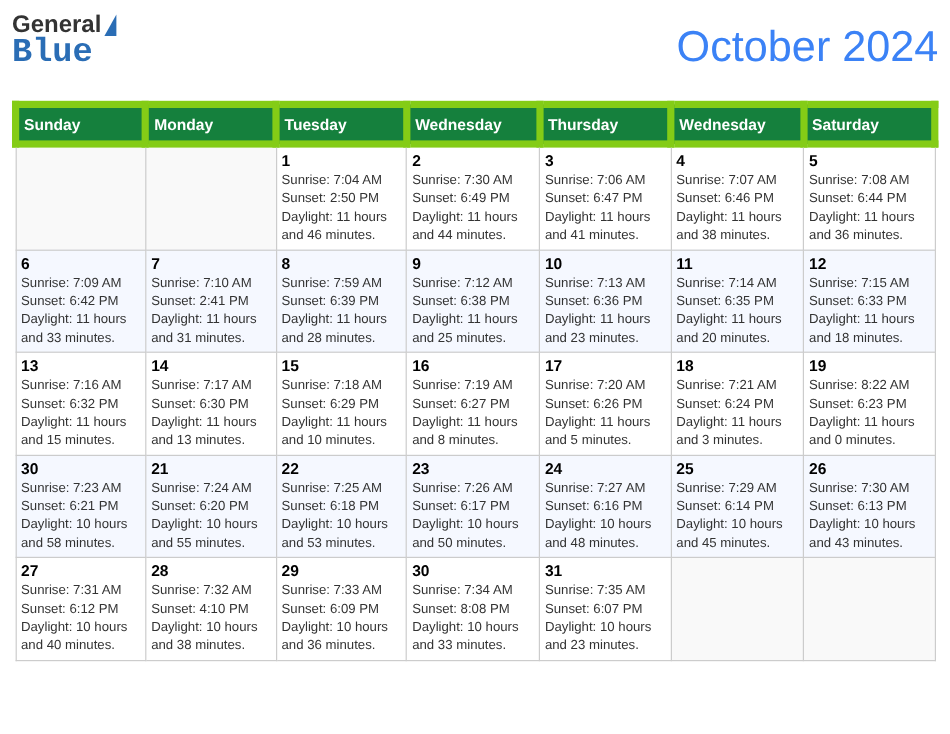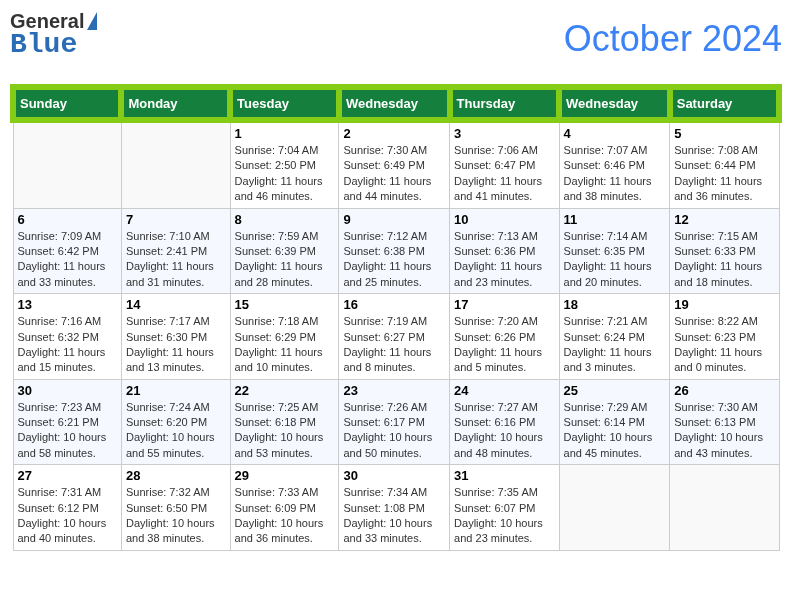--- a/index.html
+++ b/index.html
@@ -324,37 +324,37 @@
           <div class="day-info">
             <div>Sunrise: 7:31 AM</div>
             <div>Sunset: 6:12 PM</div>
             <div>Daylight: 10 hours and 40 minutes.</div>
           </div>
         </td>
         <td>
           <span class="day-num">28</span>
           <div class="day-info">
             <div>Sunrise: 7:32 AM</div>
-            <div>Sunset: 6:50 PM</div>
+            <div>Sunset: 4:10 PM</div>
             <div>Daylight: 10 hours and 38 minutes.</div>
           </div>
         </td>
         <td>
           <span class="day-num">29</span>
           <div class="day-info">
             <div>Sunrise: 7:33 AM</div>
             <div>Sunset: 6:09 PM</div>
             <div>Daylight: 10 hours and 36 minutes.</div>
           </div>
         </td>
         <td>
           <span class="day-num">30</span>
           <div class="day-info">
             <div>Sunrise: 7:34 AM</div>
-            <div>Sunset: 1:08 PM</div>
+            <div>Sunset: 8:08 PM</div>
             <div>Daylight: 10 hours and 33 minutes.</div>
           </div>
         </td>
         <td>
           <span class="day-num">31</span>
           <div class="day-info">
             <div>Sunrise: 7:35 AM</div>
             <div>Sunset: 6:07 PM</div>
             <div>Daylight: 10 hours and 23 minutes.</div>
           </div>

